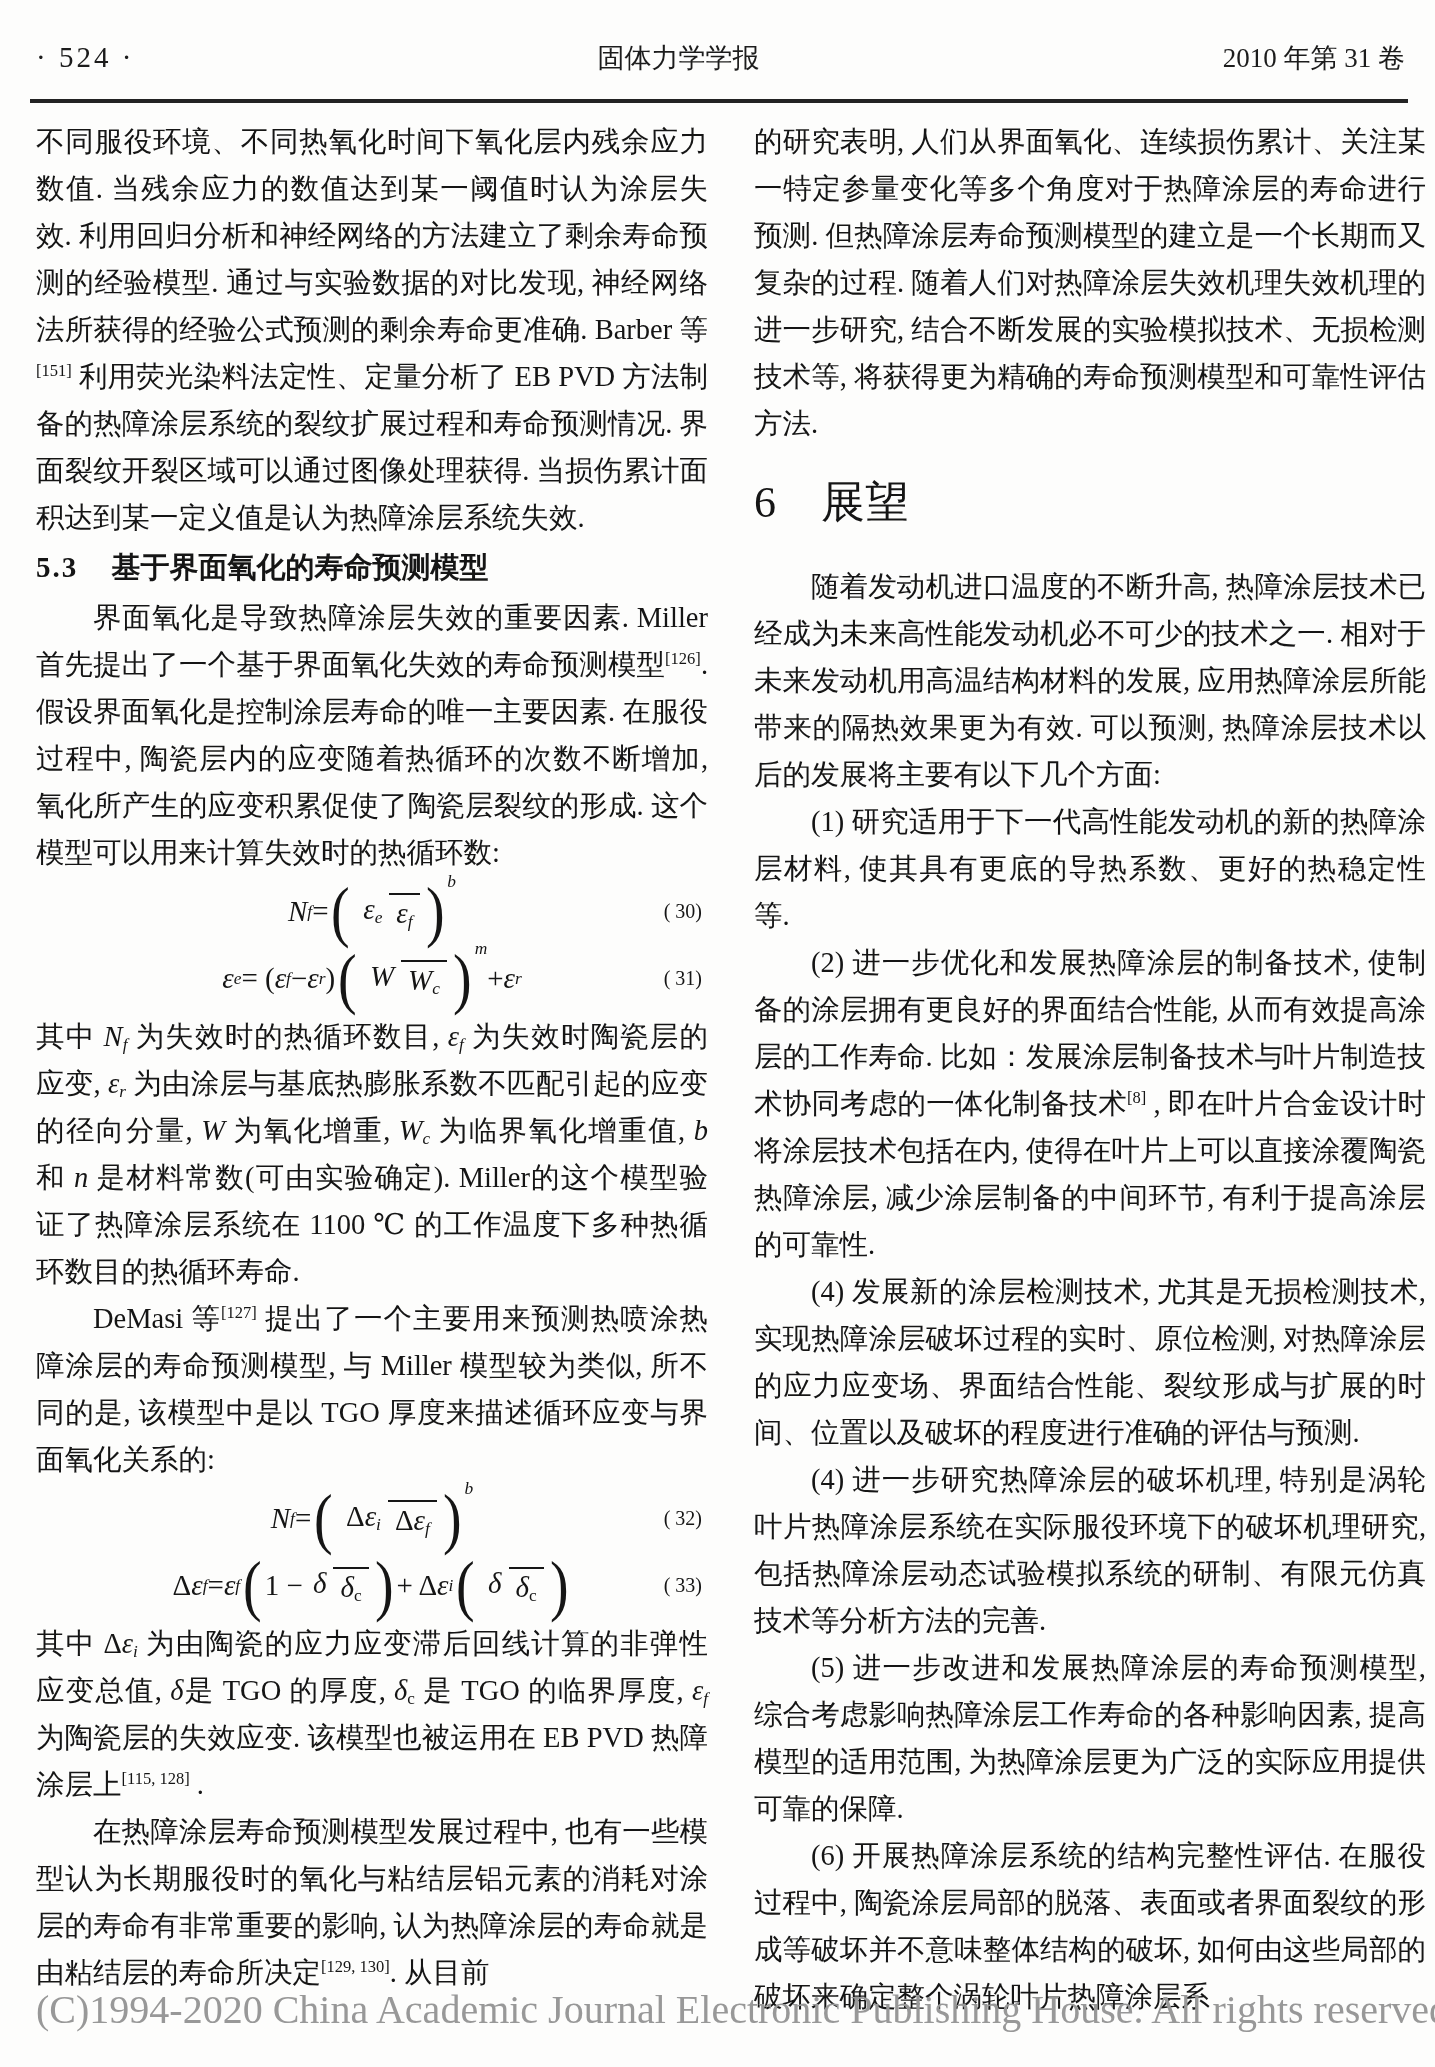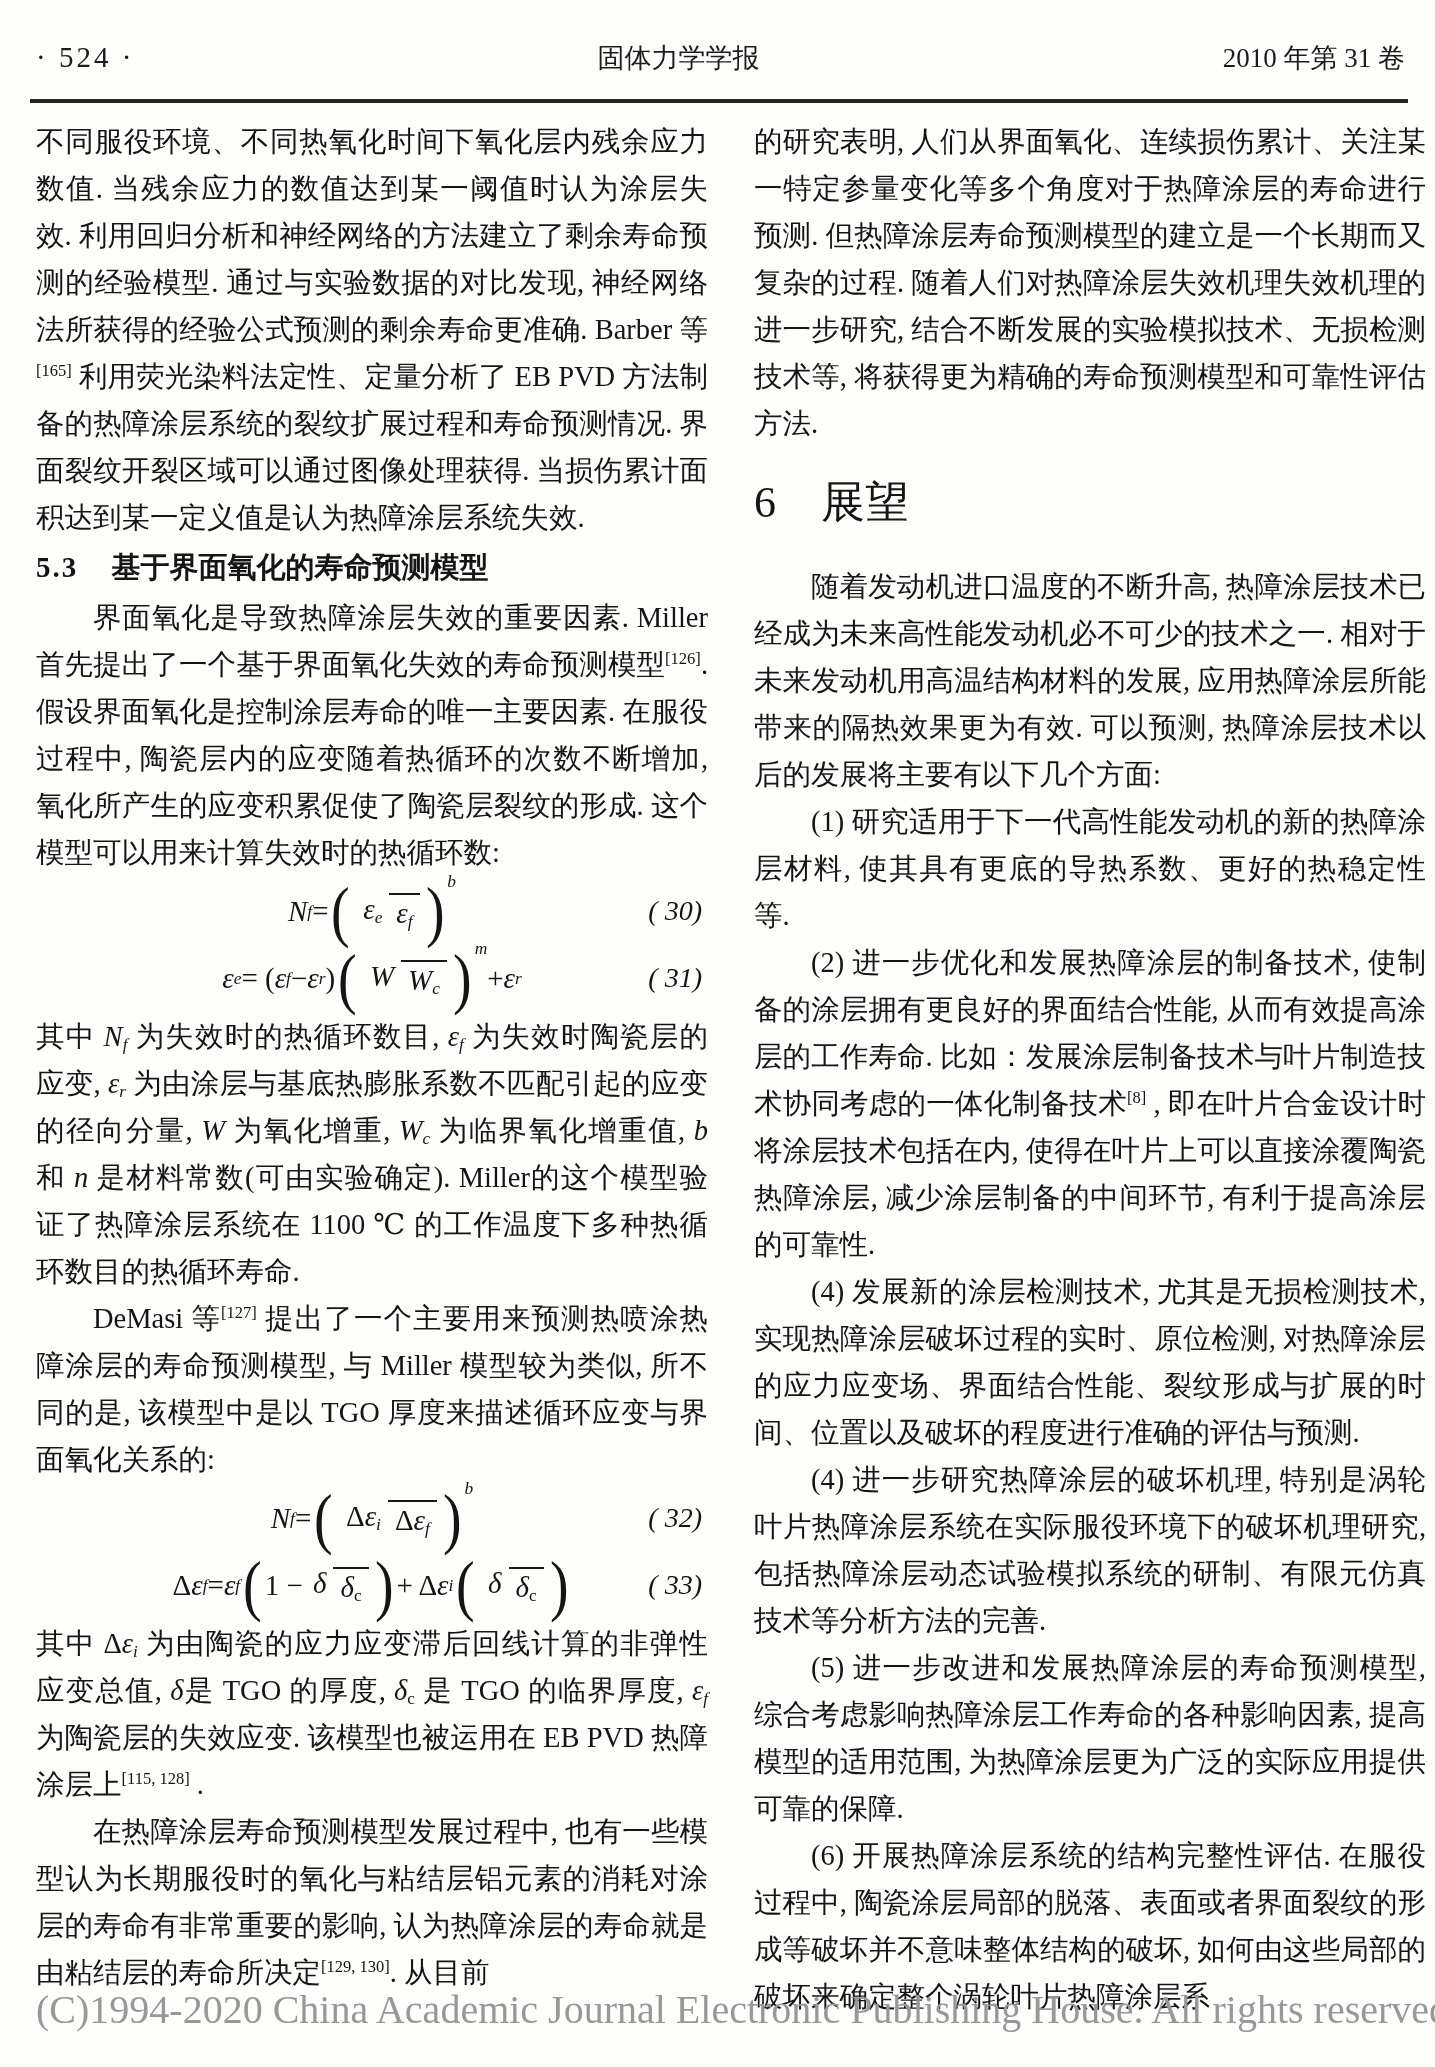--- a/index.html
+++ b/index.html
@@ -41,21 +41,21 @@
   .sec-h3 { font-size: 29px; font-weight: 700; margin: 2px 0 2px; line-height: 49px; }
   .sec-h3 .hnum { margin-right: 26px; letter-spacing: 2px; }
   .sec-h2 { font-size: 44px; font-weight: 400; margin: 30px 0 34px; line-height: 52px; }
   .sec-h2 .hnum { margin-right: 34px; }
   .eq {
     position: relative;
     display: flex; align-items: center; justify-content: center;
     margin: 3px 0; min-height: 64px;
     font-size: 29px; line-height: 1.05;
   }
-  .eq-no { position: absolute; right: 6px; font-style: italic; font-size: 28px; }
+  .eq-no { position: absolute; right: 6px; font-size: 20px; }
   .eq-body { display: inline-flex; align-items: center; }
   .eq-body > sup { font-size: 0.6em; line-height: 0; vertical-align: 2.0em; position: relative; top: -1.7em; font-style: italic; }
   .frac {
     display: inline-flex; flex-direction: row; align-items: center;
     vertical-align: middle; margin: 0 3px;
   }
   .fnum { padding: 0 7px 3px; }
   .fden { border-top: 2px solid #161616; padding: 3px 7px 0; }
   .bigp {
     display: inline-block; vertical-align: middle;
@@ -78,21 +78,21 @@
   <div class="header">
     <span class="pg">· 524 ·</span>
     <span>固体力学学报</span>
     <span>2010 年第 31 卷</span>
   </div>
   <div class="header-rule"></div>
 
   <div class="columns">
 
     <div class="col">
-      <p class="para">不同服役环境、不同热氧化时间下氧化层内残余应力数值. 当残余应力的数值达到某一阈值时认为涂层失效. 利用回归分析和神经网络的方法建立了剩余寿命预测的经验模型. 通过与实验数据的对比发现, 神经网络法所获得的经验公式预测的剩余寿命更准确. Barber 等<sup>[165]</sup> 利用荧光染料法定性、定量分析了 EB PVD 方法制备的热障涂层系统的裂纹扩展过程和寿命预测情况. 界面裂纹开裂区域可以通过图像处理获得. 当损伤累计面积达到某一定义值是认为热障涂层系统失效.</p>
+      <p class="para">不同服役环境、不同热氧化时间下氧化层内残余应力数值. 当残余应力的数值达到某一阈值时认为涂层失效. 利用回归分析和神经网络的方法建立了剩余寿命预测的经验模型. 通过与实验数据的对比发现, 神经网络法所获得的经验公式预测的剩余寿命更准确. Barber 等<sup>[151]</sup> 利用荧光染料法定性、定量分析了 EB PVD 方法制备的热障涂层系统的裂纹扩展过程和寿命预测情况. 界面裂纹开裂区域可以通过图像处理获得. 当损伤累计面积达到某一定义值是认为热障涂层系统失效.</p>
 
       <h3 class="sec-h3">
         <span class="hnum">5.3</span>
         <span>基于界面氧化的寿命预测模型</span>
       </h3>
 
       <p class="para indent">界面氧化是导致热障涂层失效的重要因素. Miller 首先提出了一个基于界面氧化失效的寿命预测模型<sup>[126]</sup>. 假设界面氧化是控制涂层寿命的唯一主要因素. 在服役过程中, 陶瓷层内的应变随着热循环的次数不断增加, 氧化所产生的应变积累促使了陶瓷层裂纹的形成. 这个模型可以用来计算失效时的热循环数:</p>
 
       <div class="eq">
         <span class="eq-body"><i>N</i><sub><i>f</i></sub> = <span class="bigp">(</span><span class="frac">

